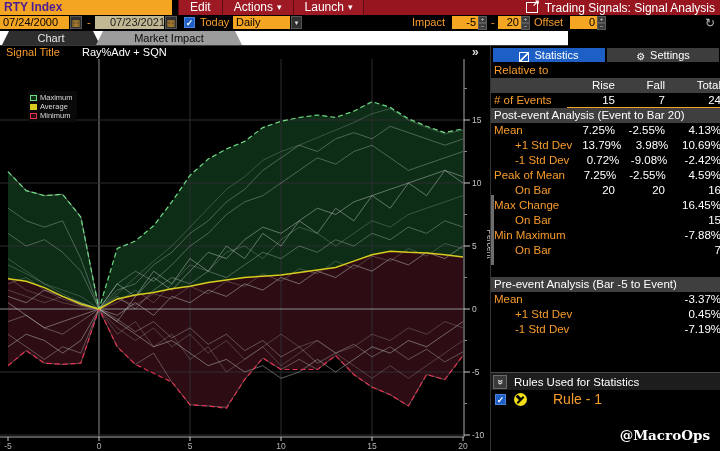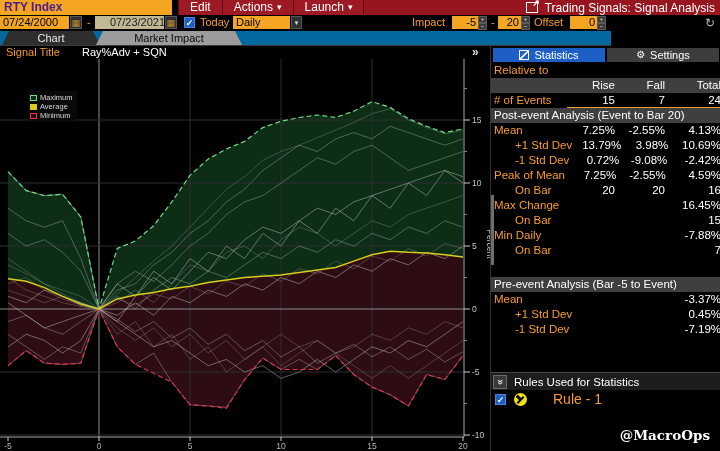--- a/index.html
+++ b/index.html
@@ -27,40 +27,40 @@
   .icon-btn{background:#2f2f2f;color:#c98f2d;text-align:center;font-size:9px;border:1px solid #555;}
   .lbl-orange{color:#f79b2d;background:transparent;}
   .stepper{position:absolute;top:1px;width:9px;height:13px;display:flex;flex-direction:column;}
   .stepper span{flex:1;background:#3c3c3c;border:1px solid #5a5a5a;color:#ddd;font-size:6px;
                 line-height:5px;text-align:center;box-sizing:border-box;}
   .chk{position:absolute;top:2px;width:11px;height:11px;background:#1d5fc4;border:1px solid #4d82d8;
        color:#fff;font-size:9px;line-height:11px;text-align:center;font-weight:bold;box-sizing:border-box;}
   .num{text-align:right;padding-right:2px;}
   .refresh{position:absolute;top:0;right:5px;color:#b9b9b9;font-size:12px;line-height:16px;}
   
-  .viewtabs{top:31px;left:0;width:611px;height:15px;background:#0369a1;border-bottom:1px solid #3a3a3a;box-sizing:border-box;}
+  .viewtabs{top:31px;left:0;width:568px;height:15px;background:#ffffff;border-bottom:1px solid #3a3a3a;box-sizing:border-box;}
   .vtab{position:absolute;top:0;height:14px;font-size:11px;line-height:14px;text-align:center;
         clip-path:polygon(0 100%,7px 0,calc(100% - 7px) 0,100% 100%);padding:0 14px;}
   .vtab.active{background:#2e2e2e;color:#e8e8e8;}
   .vtab.idle{background:#9c9c9c;color:#0a0a0a;}
   
   .signalrow{top:46px;left:0;width:490px;height:13px;background:#000;}
   .sig-label{position:absolute;left:6px;color:#f79b2d;font-size:11px;line-height:13px;}
   .sig-value{position:absolute;left:82px;color:#fff;font-size:11px;line-height:13px;}
   .expander{position:absolute;left:472px;top:46px;color:#ddd;font-size:12px;font-weight:bold;line-height:13px;}
   
   .chartwrap{top:59px;left:0;width:490px;height:392px;background:#000;}
   .chart-legend{position:absolute;left:28px;top:32px;background:rgba(10,10,10,.85);padding:2px 4px 2px 2px;z-index:5;}
   .legend-row{display:flex;align-items:center;gap:3px;height:9px;}
   .legend-swatch{width:7px;height:6px;box-sizing:border-box;}
   .legend-label{font-size:7.5px;color:#d8d8d8;line-height:9px;}
   
   .panel{top:46px;left:490px;width:230px;height:405px;background:#000;border-left:1px solid #333;box-sizing:border-box;}
   .ptab{position:absolute;top:2px;height:14px;font-size:11px;line-height:14px;color:#fff;
-        display:flex;align-items:center;justify-content:center;gap:5px;box-sizing:border-box;}
+        display:flex;align-items:flex-end;justify-content:center;gap:5px;box-sizing:border-box;}
   .ptab.stat{left:2px;width:112px;background:#1d5fc4;}
   .ptab.sett{left:116px;width:112px;background:#3d3d3d;}
   .stat-icon{width:8px;height:8px;border:1px solid #fff;display:inline-block;
              background:linear-gradient(135deg,transparent 42%,#fff 46%,#fff 56%,transparent 60%);}
   .gear-icon{font-size:10px;line-height:10px;}
   .relrow{position:absolute;top:17px;left:0;width:230px;height:14px;}
   .rel-label{position:absolute;left:3px;font-size:11.5px;color:#f79b2d;line-height:14px;}
   .rel-input{position:absolute;left:76px;top:0;width:160px;height:13px;background:#f4a522;color:#46350d;
              font-size:11px;line-height:13px;padding-left:10px;box-sizing:border-box;margin-top:44px;}
   .statsbody{position:absolute;top:32px;left:0;width:230px;}
@@ -304,21 +304,21 @@
         <span class="pc c2"></span>
         <span class="pc c3">16.45%</span>
       </div>
       <div class="prow indent">
         <span class="pl">On Bar</span>
         <span class="pc c1"></span>
         <span class="pc c2"></span>
         <span class="pc c3">15</span>
       </div>
       <div class="prow">
-        <span class="pl">Min Daily</span>
+        <span class="pl">Min Maximum</span>
         <span class="pc c1"></span>
         <span class="pc c2"></span>
         <span class="pc c3">-7.88%</span>
       </div>
       <div class="prow indent">
         <span class="pl">On Bar</span>
         <span class="pc c1"></span>
         <span class="pc c2"></span>
         <span class="pc c3">7</span>
       </div>

